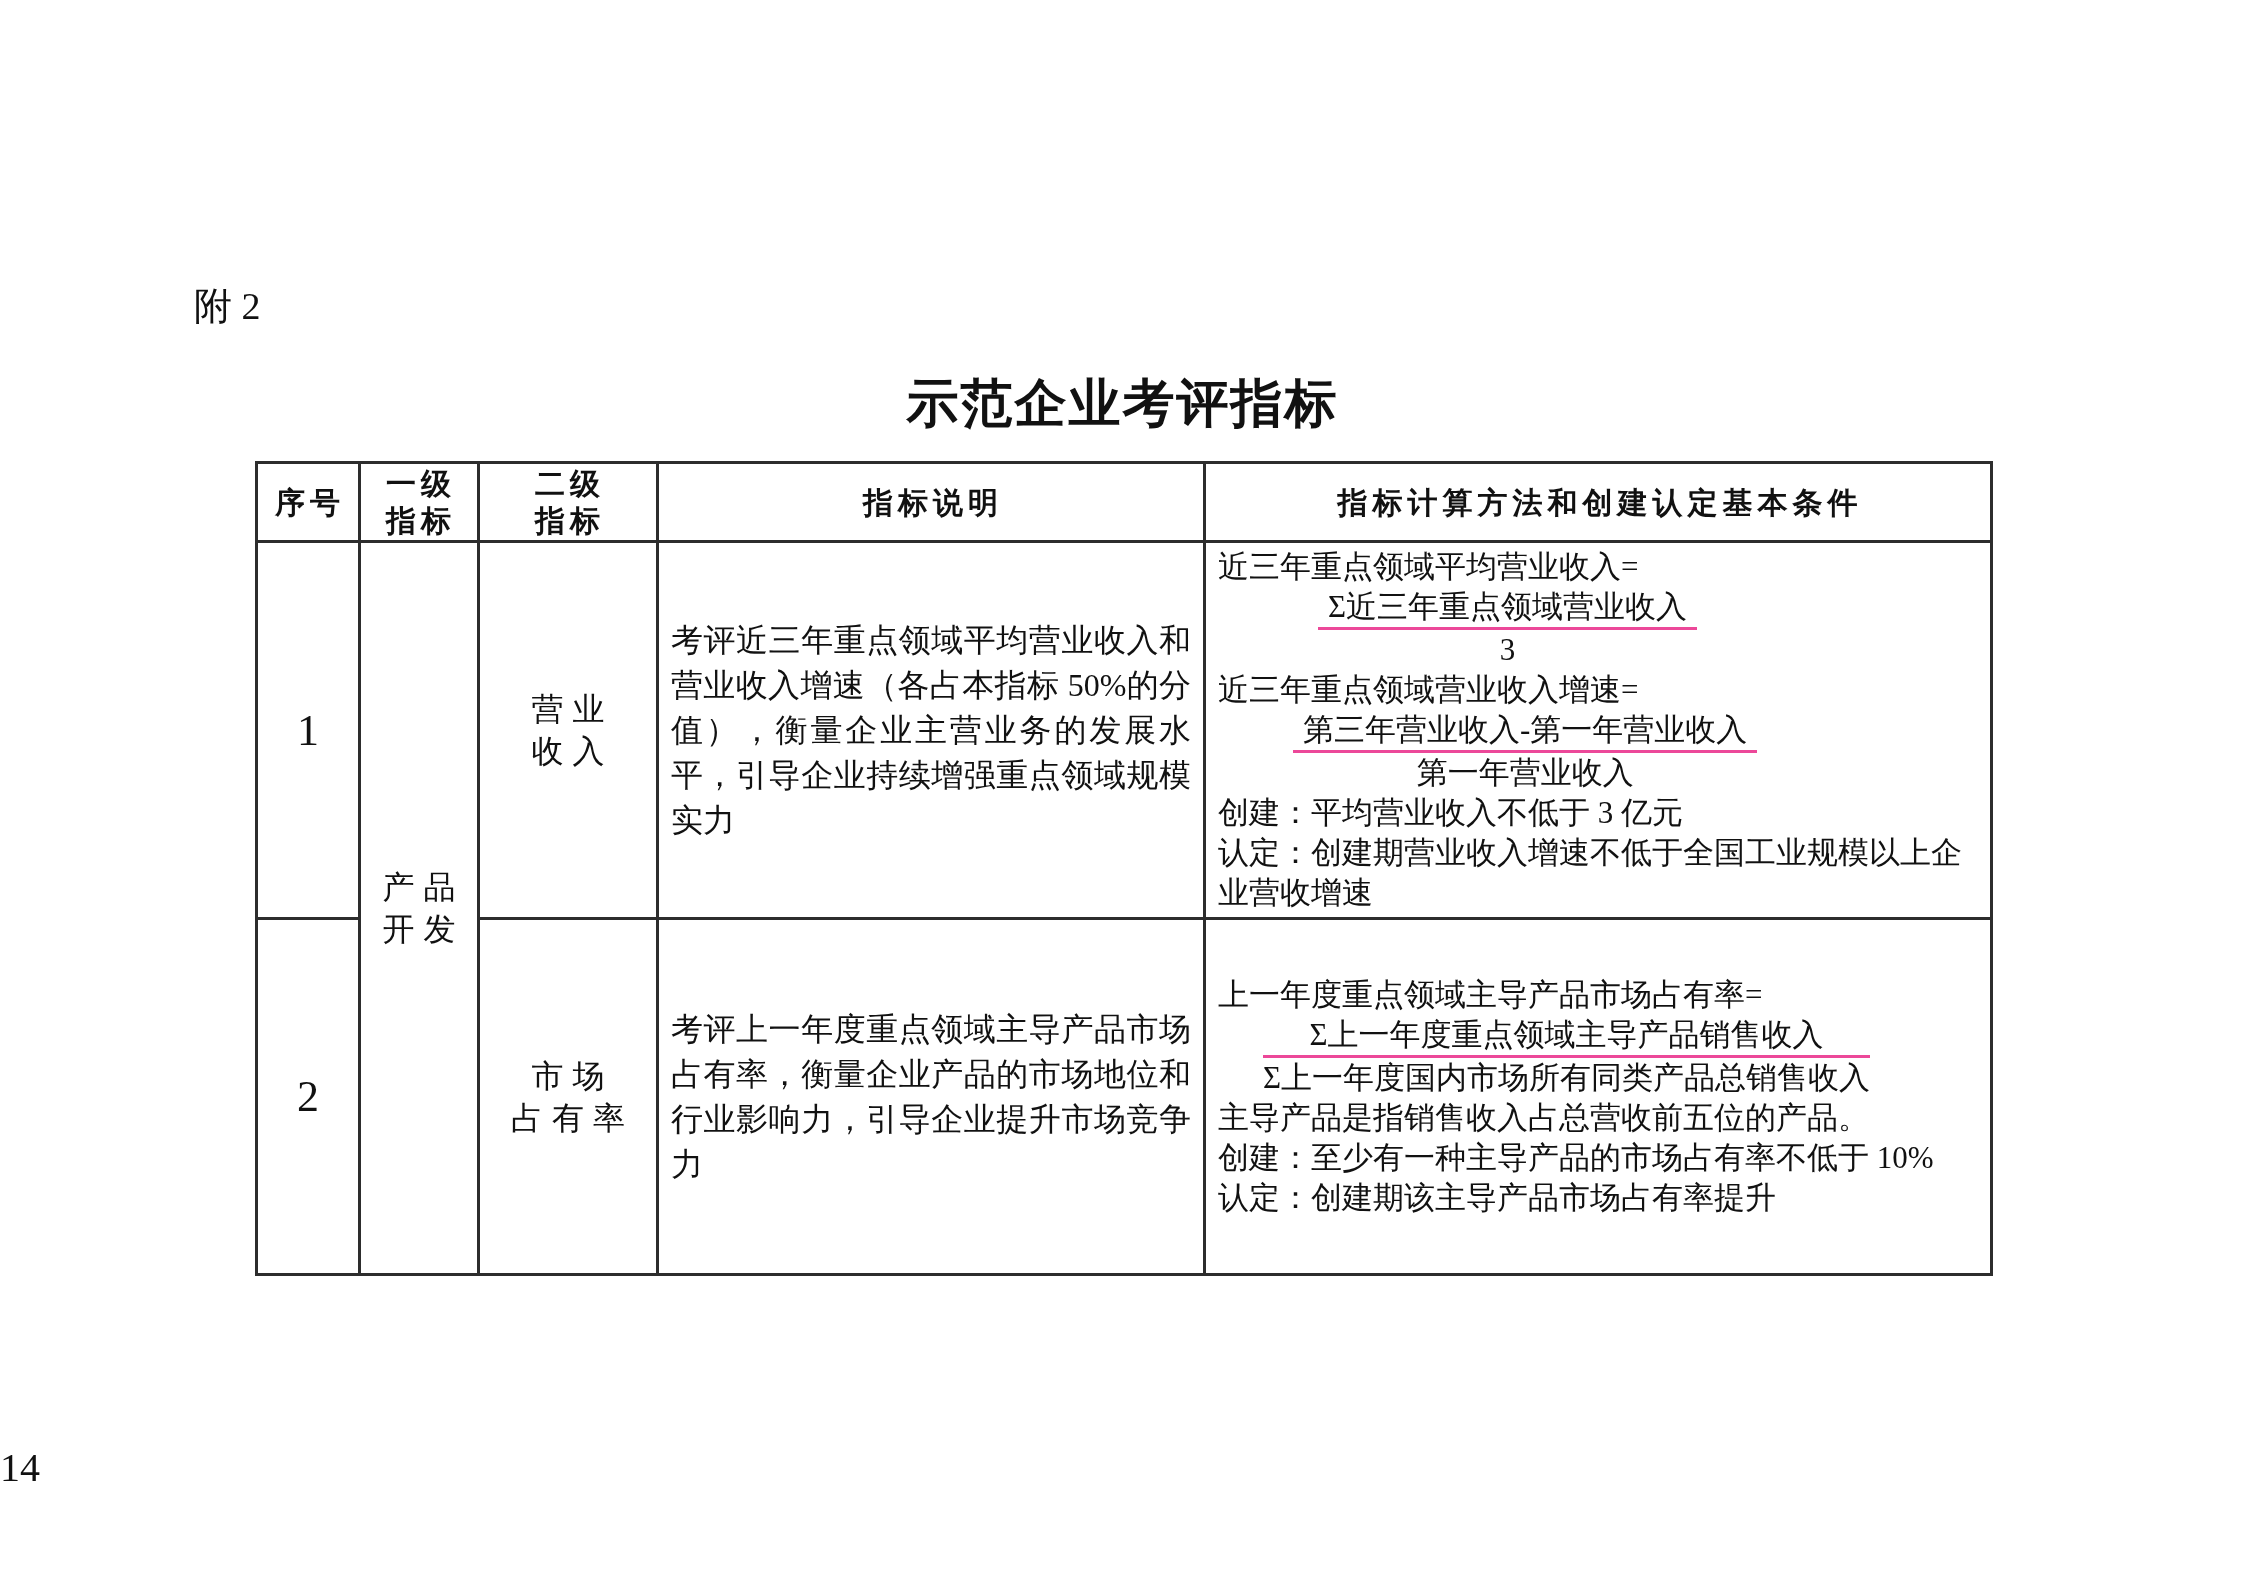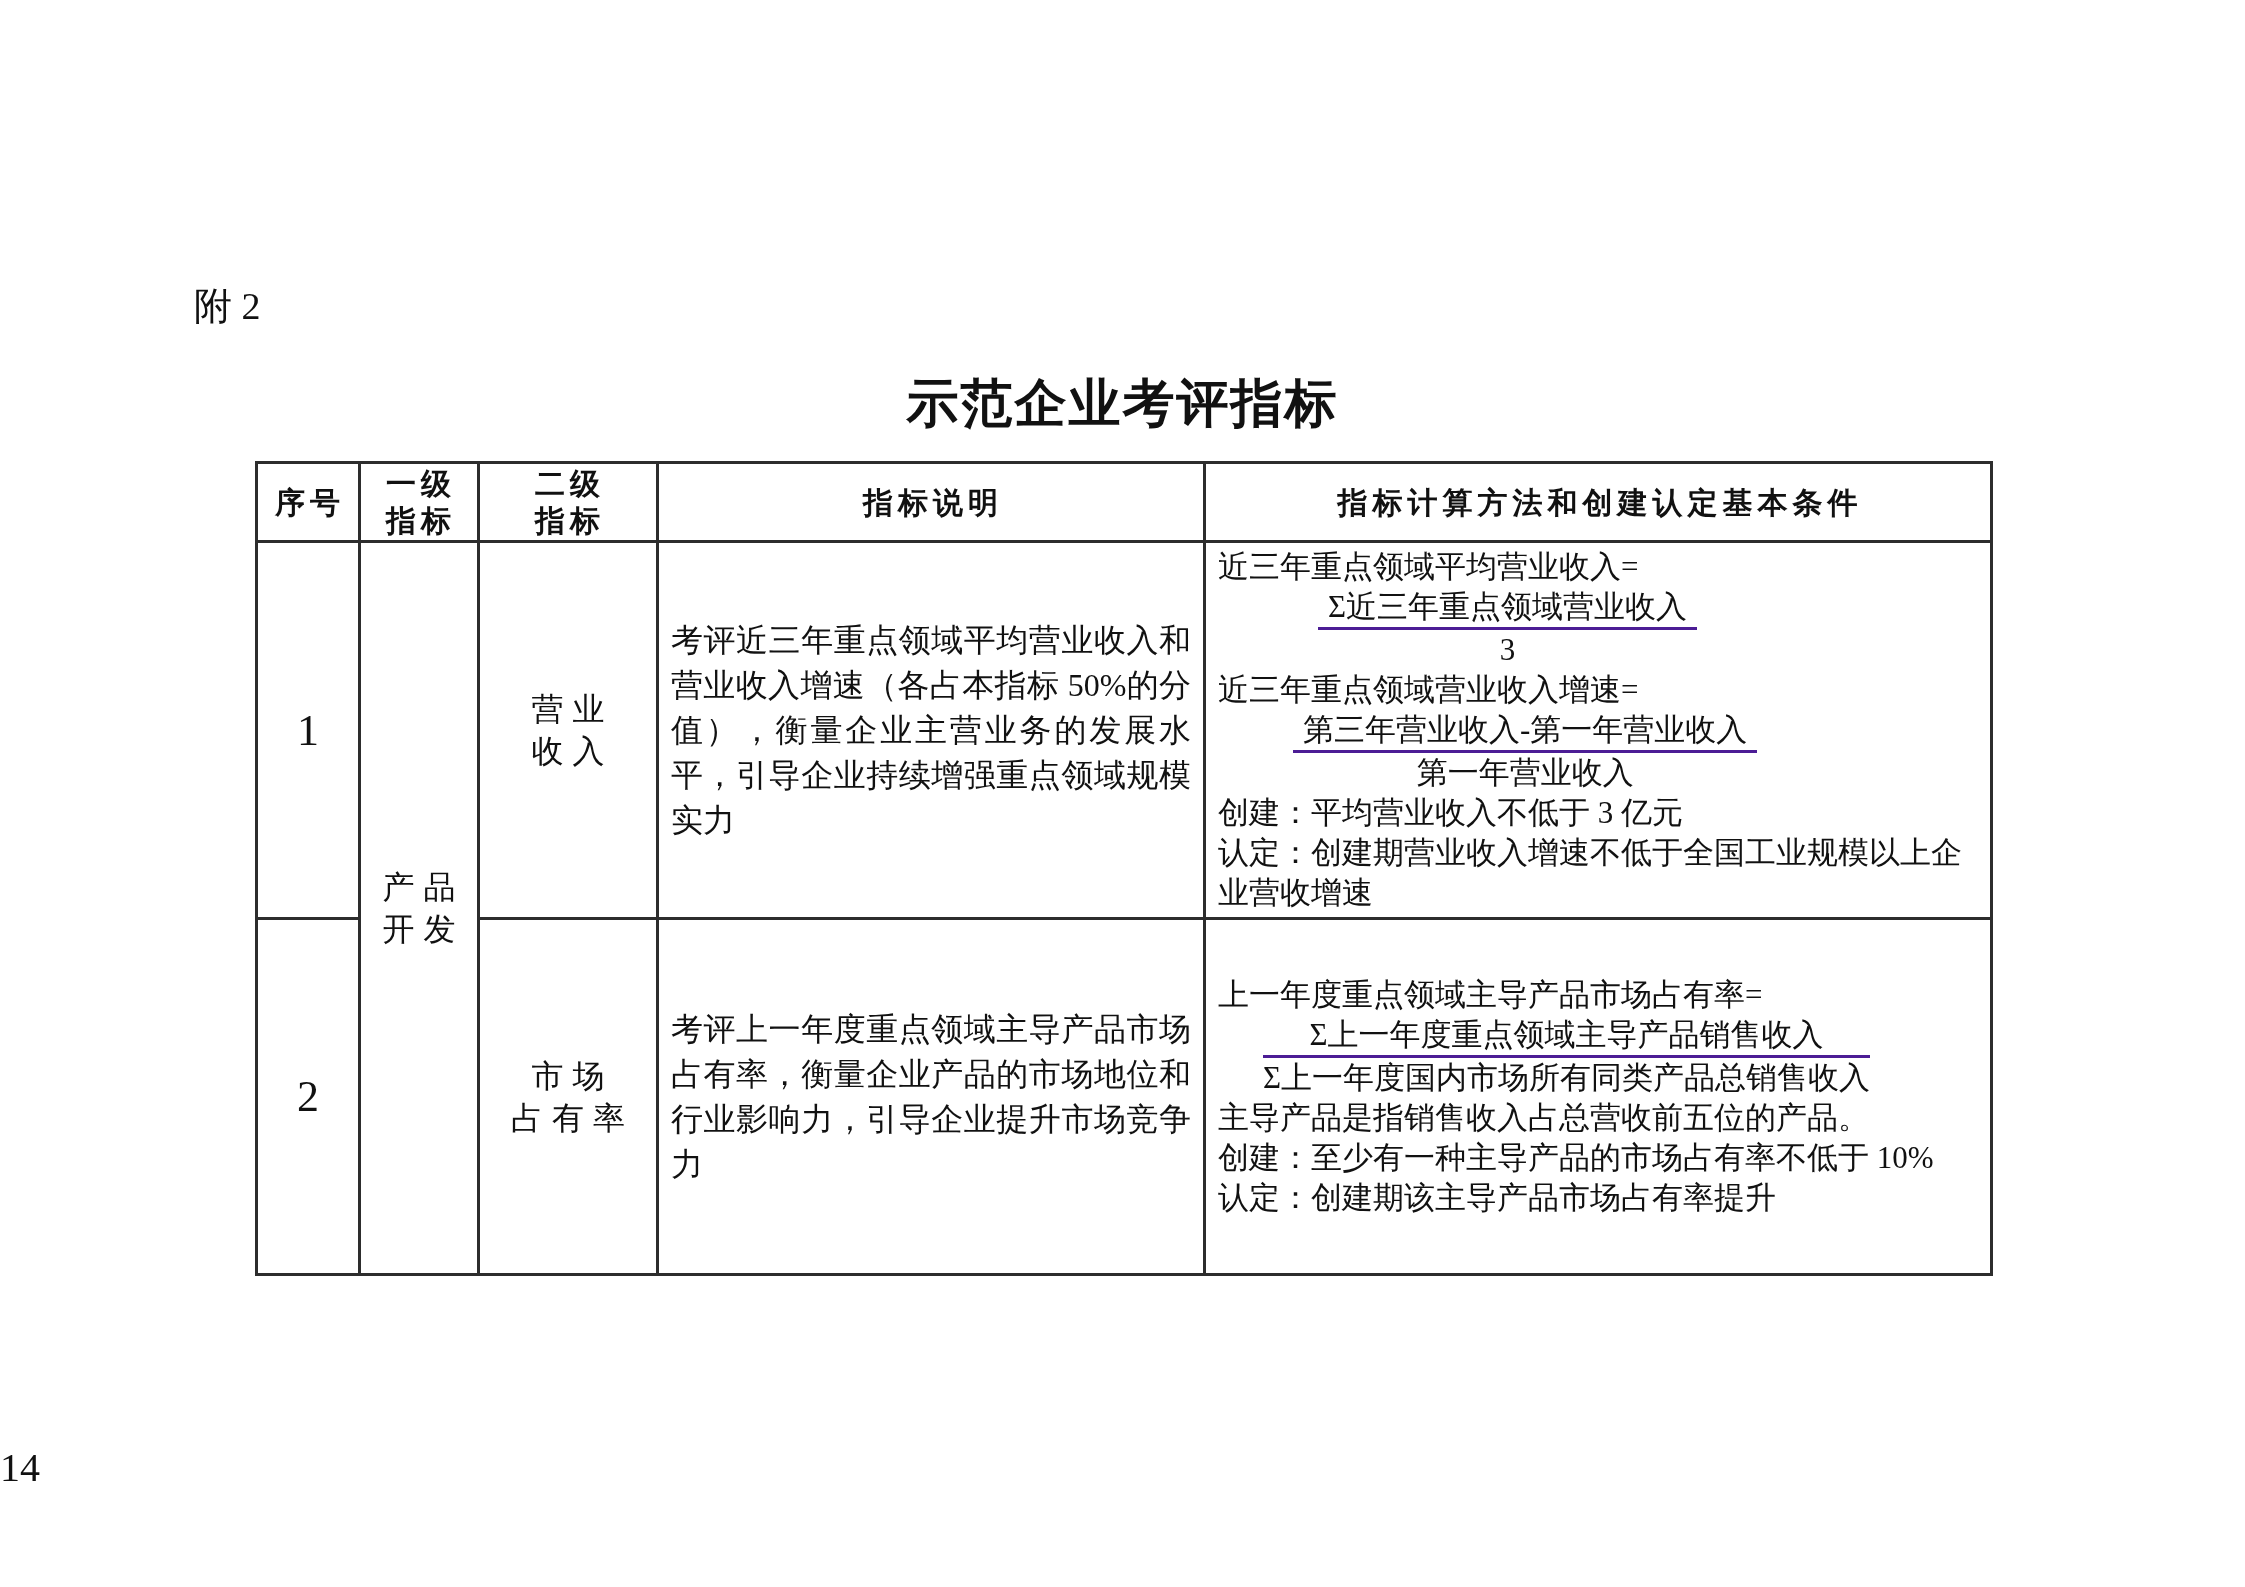--- a/index.html
+++ b/index.html
@@ -68,21 +68,21 @@
   }
   td.method-cell{
     font-size:31px;
     line-height:40px;
     text-align:left;
     vertical-align:middle;
     padding:4px 8px 4px 12px;
     margin-top:12px;
   }
   .frac{width:fit-content;text-align:center;}
-  .frac .num{display:block;border-bottom:3px solid #4c1d95;padding:0 10px;}
+  .frac .num{display:block;border-bottom:3px solid #ec4899;padding:0 10px;}
   .frac .den{display:block;}
   .frac-r1a{margin-left:100px;}
   .frac-r1b{margin-left:75px;}
   .frac-r2a{margin-left:45px;}
   .page-number{
     position:absolute;left:0;right:0;top:1444px;
     font-size:40px;
     font-family:"Liberation Serif", serif;
   }
 </style>

